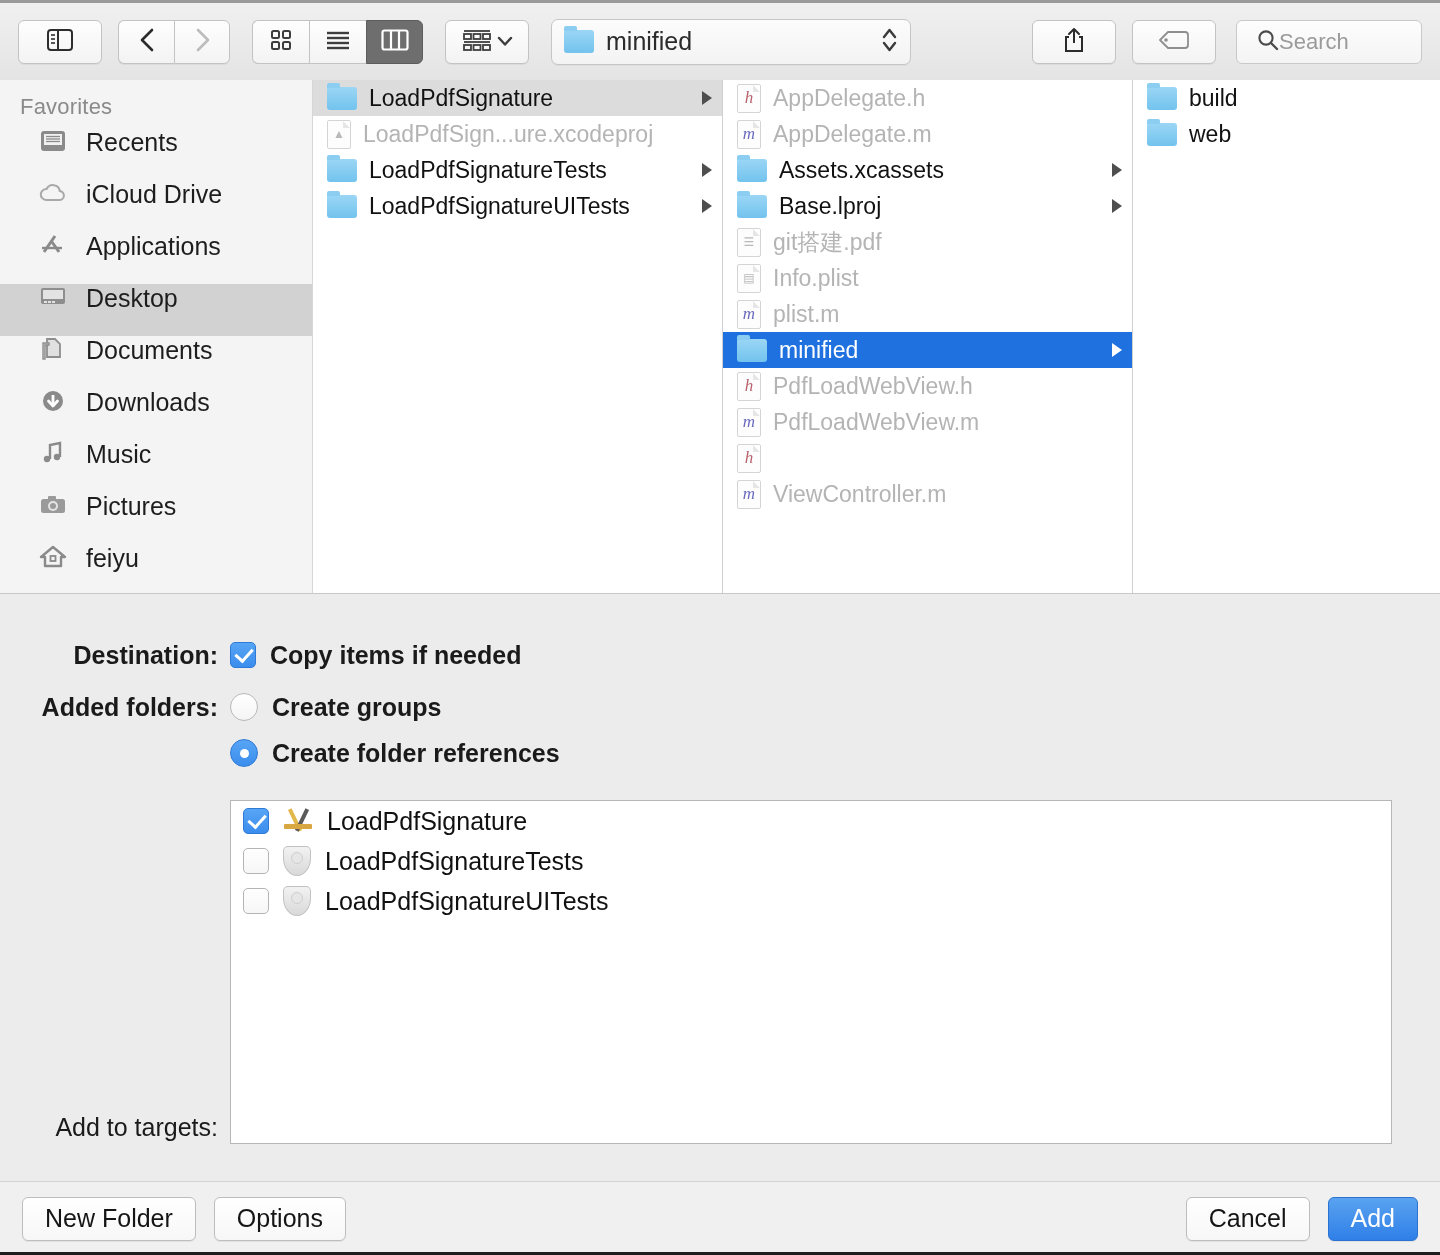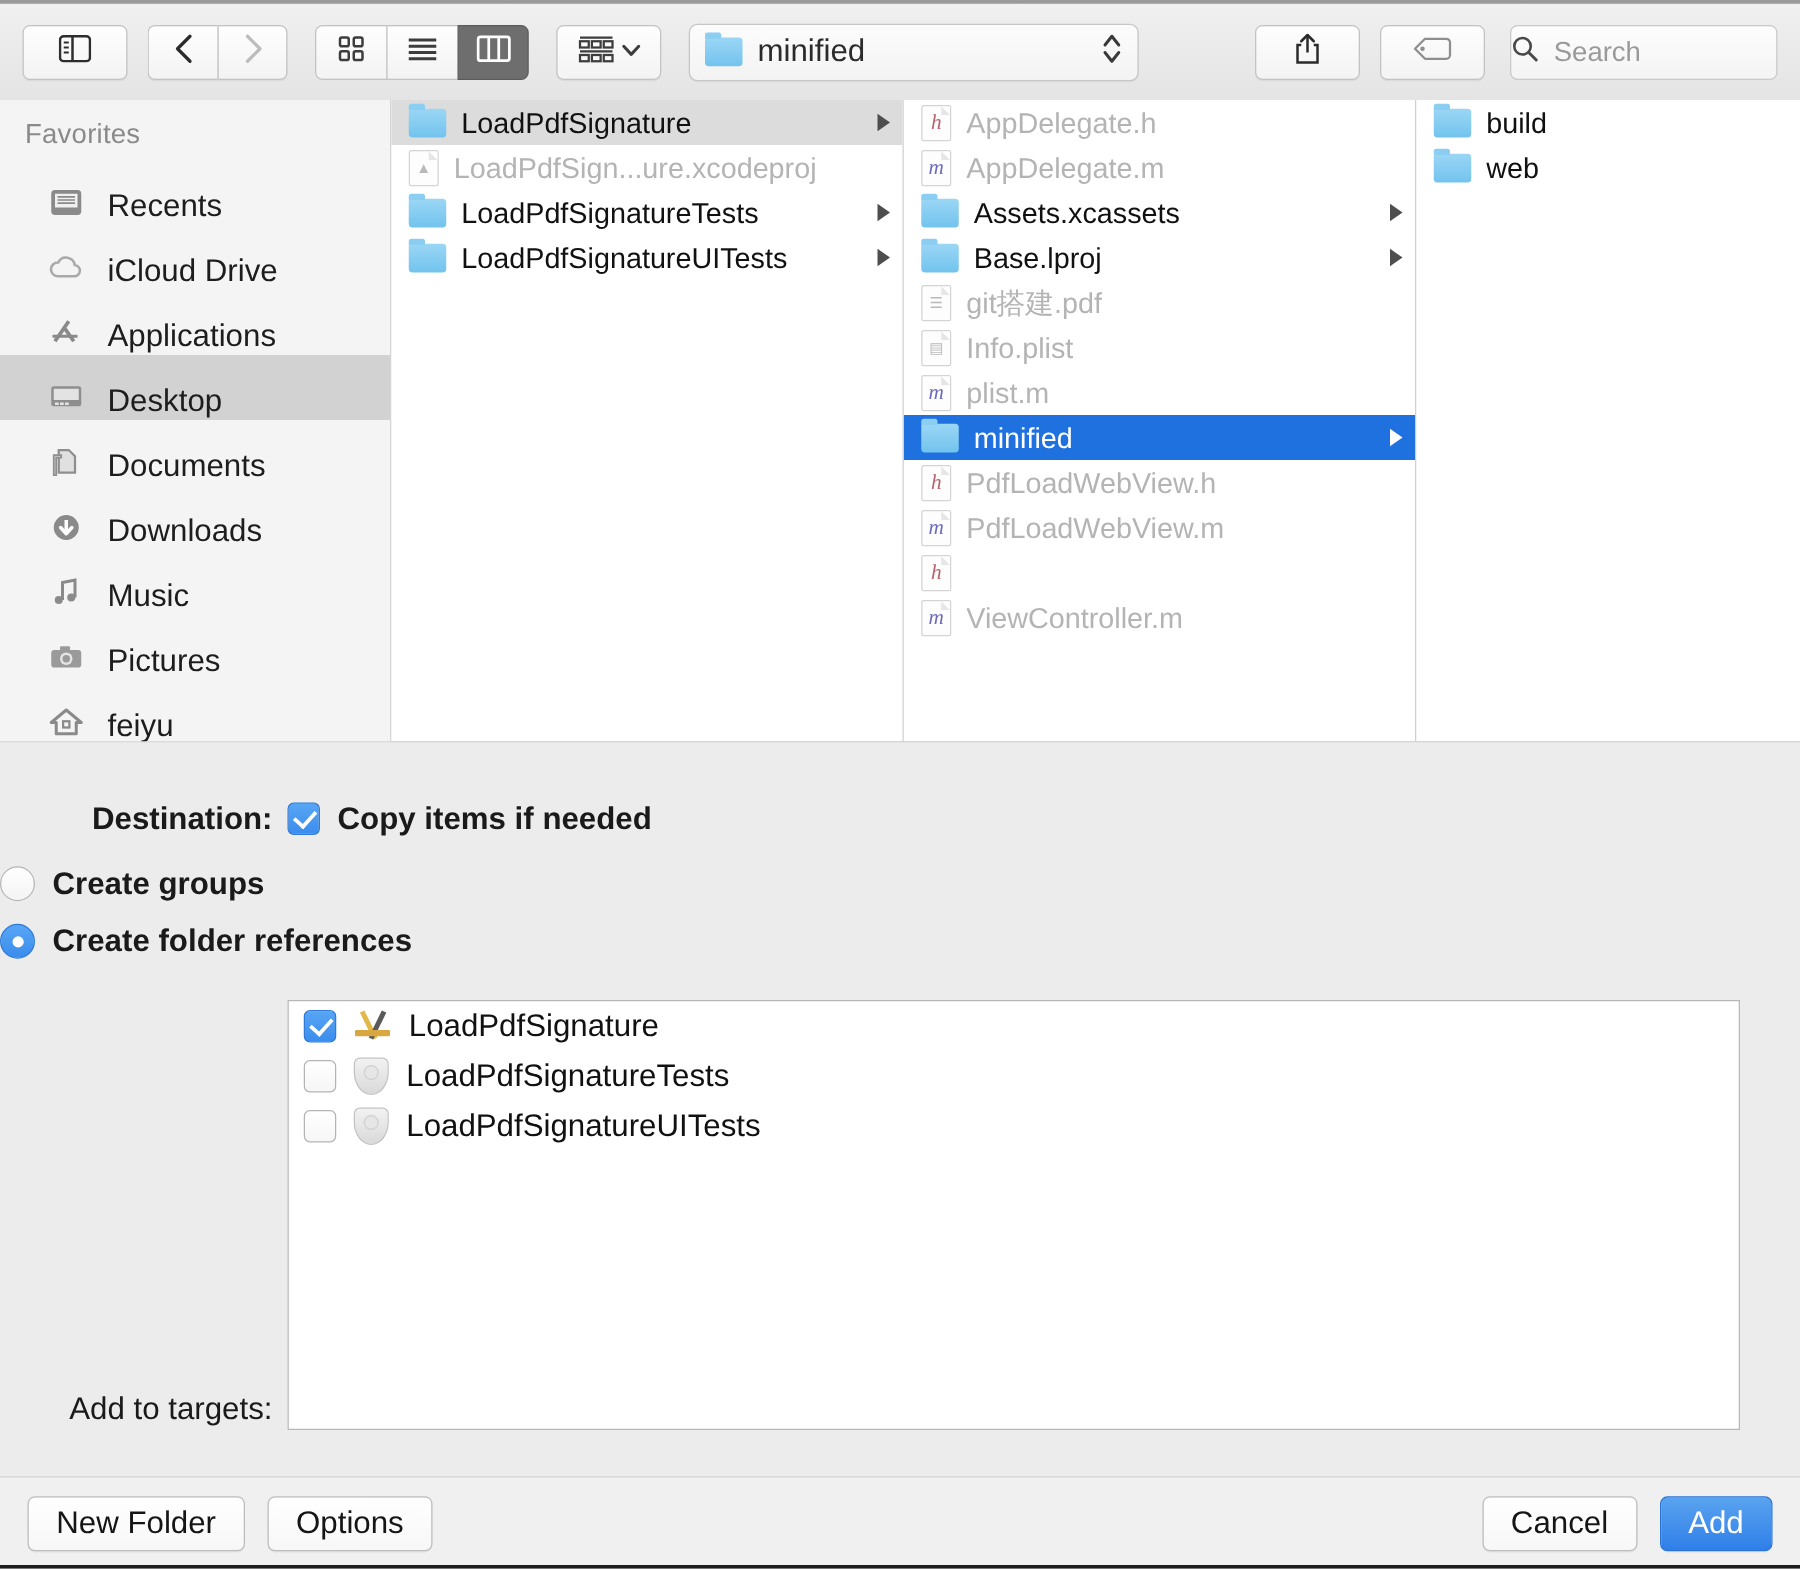--- a/index.html
+++ b/index.html
@@ -77,26 +77,26 @@
     margin-left: 12px;
     white-space: nowrap; overflow: hidden;
   }
 
   .tb-spacer { flex: 1; }
 
   .share-btn { width: 84px; margin-right: 16px; }
   .tag-btn   { width: 84px; margin-right: 20px; }
 
   .searchbox {
-    width: 214px; height: 44px;
+    width: 186px; height: 44px;
     background: linear-gradient(to bottom, #fdfdfd, #f4f4f4);
     border: 1px solid #c9c9c9;
     border-radius: 6px;
     display: flex; align-items: center;
-    padding: 0 0; gap: 12px;
+    padding: 0 20px; 
     cursor: text;
   }
   .searchbox .sph { font-size: 22px; color: #9a9a9a; }
 
   
   .browser {
     height: 514px;
     display: flex;
     background: #fff;
     border-bottom: 1px solid #c8c8c8;
@@ -110,21 +110,21 @@
     padding-top: 14px;
     overflow: hidden;
   }
   .sb-header {
     font-size: 22px; color: #8a8a8a;
     padding: 0 0 8px 20px;
     letter-spacing: 0.2px;
   }
   .sb-item {
     height: 52px;
-    display: flex; align-items: flex-end;
+    display: flex; align-items: flex-start;
     padding-left: 38px; gap: 18px;
     cursor: default;
   }
   .sb-item.selected { background: #d2d2d2; }
   .sb-item .lbl { font-size: 25px; color: #1d1d1d; }
 
   .col {
     border-right: 1px solid #d0d0d0;
     overflow: hidden;
     position: relative;
@@ -635,20 +635,21 @@
       <div class="flabel">Destination:</div>
       <div class="fctl">
         <div class="ctlline">
           <span class="checkbox on"></span>
           <span class="txt">Copy items if needed</span>
         </div>
       </div>
     </div>
 
     <div class="frow">
+      <div class="flabel">Added folders:</div>
       <div class="fctl">
         <div class="ctlline">
           <span class="radio"></span>
           <span class="txt">Create groups</span>
         </div>
         <div class="ctlline">
           <span class="radio on"></span>
           <span class="txt">Create folder references</span>
         </div>
       </div>

